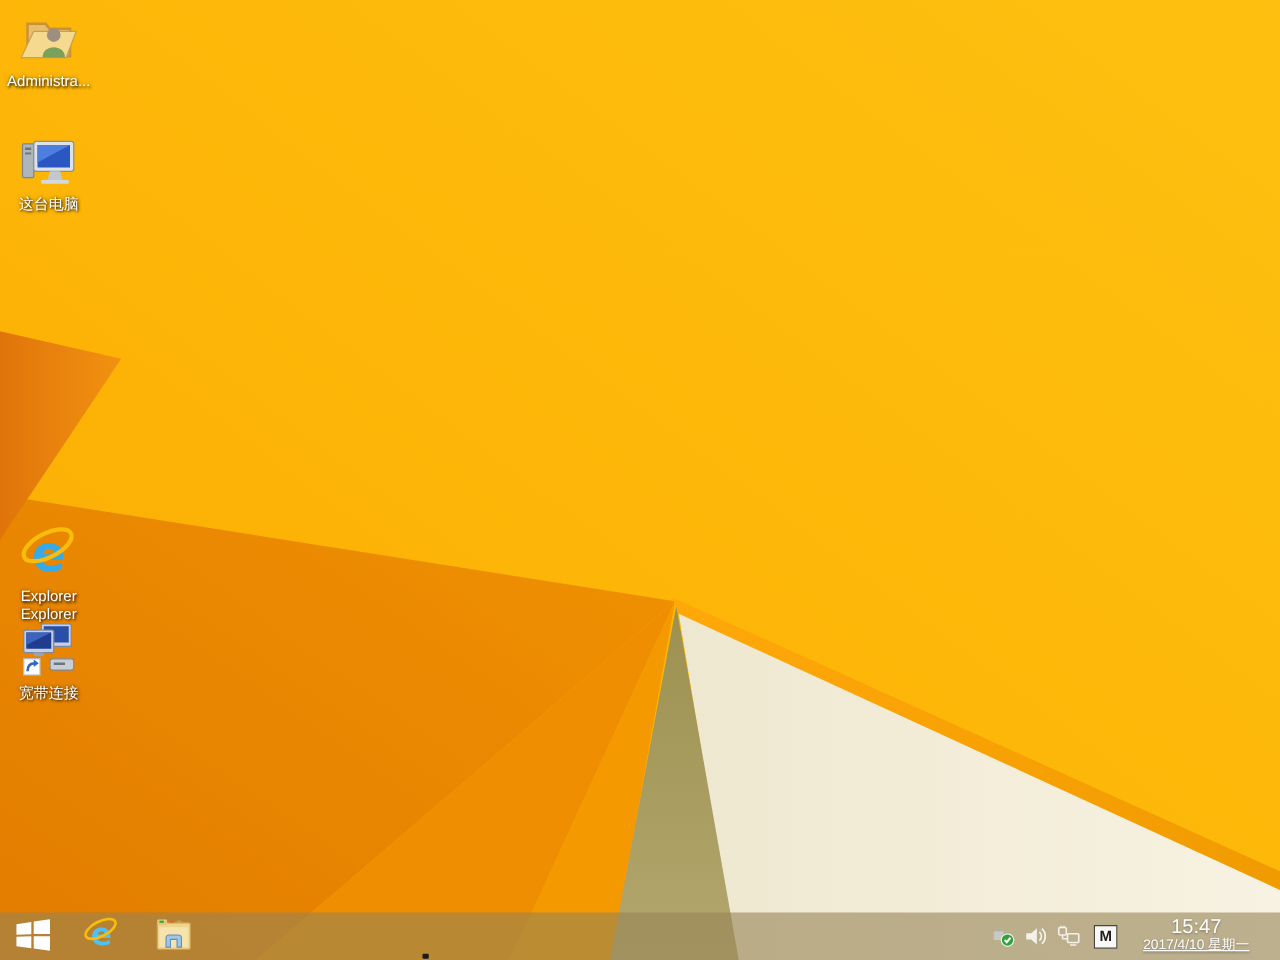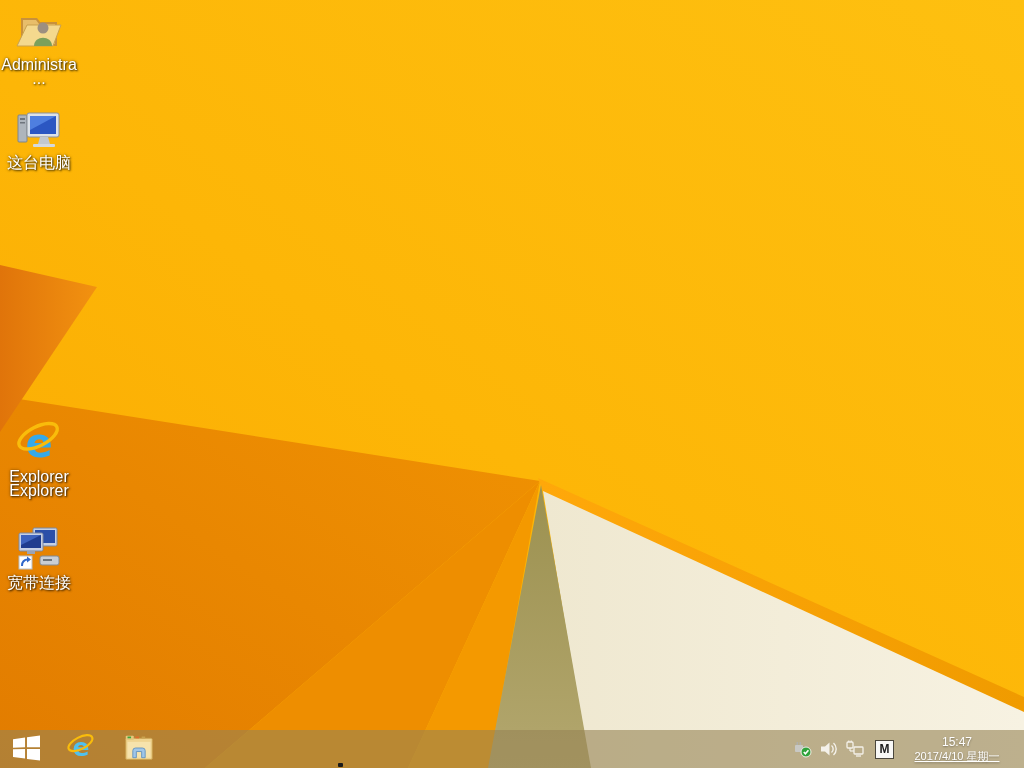--- a/index.html
+++ b/index.html
@@ -12,21 +12,21 @@
   #wallpaper{position:absolute;left:0;top:0;width:1024px;height:768px;}
 
   
   .dicon{
     position:absolute;left:0;width:78px;text-align:center;
     padding-top:2px;cursor:default;
   }
   .dicon .glyph{width:48px;height:48px;margin:0 auto;}
   .dicon .glyph svg{width:48px;height:48px;display:block;}
   .dlabel{
-    margin-top:2px;font-size:16px;line-height:14px;color:#ffffff;
+    margin-top:2px;font-size:12px;line-height:14px;color:#ffffff;
     text-shadow:1px 1px 2px rgba(0,0,0,.75), 0 0 3px rgba(0,0,0,.5);
     word-wrap:break-word;
   }
 
   
   #taskbar{
     position:absolute;left:0;bottom:0;width:1024px;height:38px;
     background:rgba(150,132,85,.6);
     display:flex;align-items:center;
   }
@@ -44,21 +44,21 @@
   .tray-ic svg{width:18px;height:18px;}
   #ime-box{
     width:17px;height:17px;background:#f8f8f6;border:1px solid #4a463c;
     margin:0 10px;display:flex;align-items:center;justify-content:center;
     font-size:12px;font-weight:bold;color:#1c1c1c;cursor:pointer;line-height:1;
   }
   #clock{
     width:106px;text-align:center;color:#ffffff;cursor:default;
     text-shadow:0 1px 2px rgba(0,0,0,.35);
   }
-  #clock .t{font-size:12px;line-height:14px;}
+  #clock .t{font-size:16px;line-height:14px;}
   #clock .d{font-size:11px;line-height:14px;text-decoration:underline;}
 
   #mouse-cursor{
     position:absolute;left:338px;top:763px;width:5px;height:4px;
     background:#1a1a1a;border-radius:1px;
   }
 </style>
 </head>
 <body>
 
@@ -143,21 +143,21 @@
       <svg viewBox="0 0 48 48">
         <text x="24" y="37" font-size="40" font-weight="bold" text-anchor="middle" font-family="DejaVu Sans, sans-serif" fill="#36A9E8">e</text>
         <g transform="rotate(-27 24 18)">
           <ellipse cx="24" cy="16" rx="21" ry="9.5" fill="none" stroke="#F9BC0B" stroke-width="3.4"></ellipse>
         </g>
       </svg>
     </div>
     <div class="dlabel">Explorer Explorer</div>
   </div>
 
-  <div class="dicon" style="top:524px">
+  <div class="dicon" style="top:495px">
     <div class="glyph">
       <svg viewBox="0 0 48 48">
         <rect x="18" y="2" width="24" height="18" rx="1.5" fill="#C6D0E4" stroke="#7D88A0" stroke-width="1"></rect>
         <rect x="20" y="4" width="20" height="13" fill="#2B4FA8"></rect>
         <rect x="4" y="7" width="24" height="18" rx="1.5" fill="#C6D0E4" stroke="#7D88A0" stroke-width="1"></rect>
         <rect x="6" y="9" width="20" height="13" fill="#1F3C8F"></rect>
         <polygon points="6,9 26,9 6,19" fill="#3E63BE"></polygon>
         <rect x="12" y="25" width="8" height="3" fill="#9AA3B5"></rect>
         <rect x="25" y="30" width="19" height="9" rx="2" fill="#C9CED4" stroke="#83898F" stroke-width="1"></rect>
         <rect x="28" y="33" width="9" height="2" fill="#6E757C"></rect>

